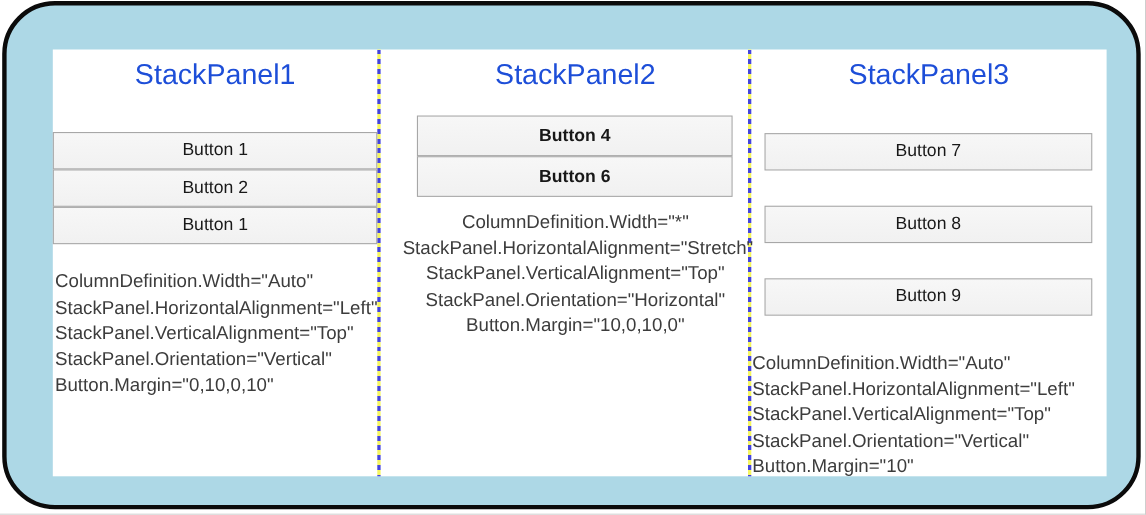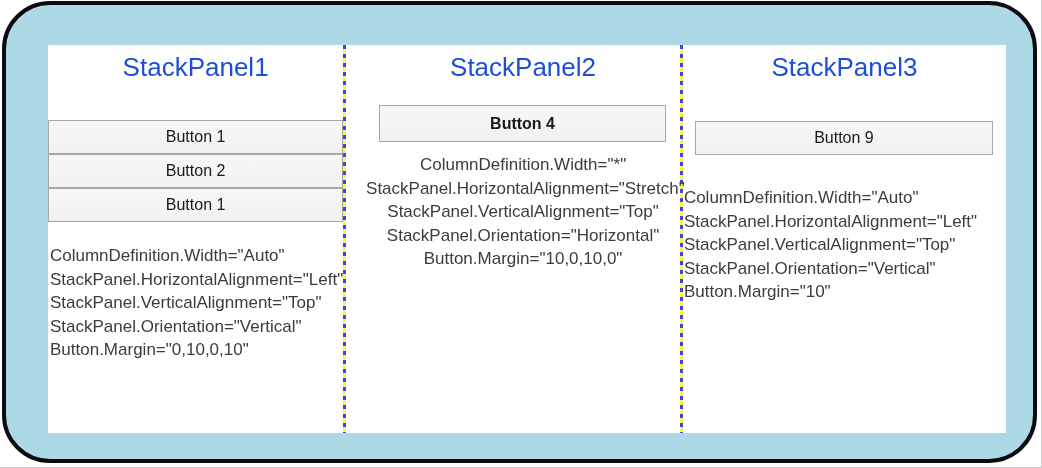--- a/index.html
+++ b/index.html
@@ -117,35 +117,38 @@
           <div>Button.Margin="0,10,0,10"</div>
         </div>
       </section>
 
       <div class="separator"></div>
 
       <section class="col col2">
         <h2 class="panel-title">StackPanel2</h2>
         <div class="stack2">
           <button class="btn">Button 4</button>
+          <button class="btn">Button 6</button>
         </div>
         <div class="props props2">
           <div>ColumnDefinition.Width="*"</div>
           <div>StackPanel.HorizontalAlignment="Stretch"</div>
           <div>StackPanel.VerticalAlignment="Top"</div>
           <div>StackPanel.Orientation="Horizontal"</div>
           <div>Button.Margin="10,0,10,0"</div>
         </div>
       </section>
 
       <div class="separator"></div>
 
       <section class="col col3">
         <h2 class="panel-title">StackPanel3</h2>
         <div class="stack3">
+          <button class="btn">Button 7</button>
+          <button class="btn">Button 8</button>
           <button class="btn">Button 9</button>
         </div>
         <div class="props props3">
           <div>ColumnDefinition.Width="Auto"</div>
           <div>StackPanel.HorizontalAlignment="Left"</div>
           <div>StackPanel.VerticalAlignment="Top"</div>
           <div>StackPanel.Orientation="Vertical"</div>
           <div>Button.Margin="10"</div>
         </div>
       </section>

